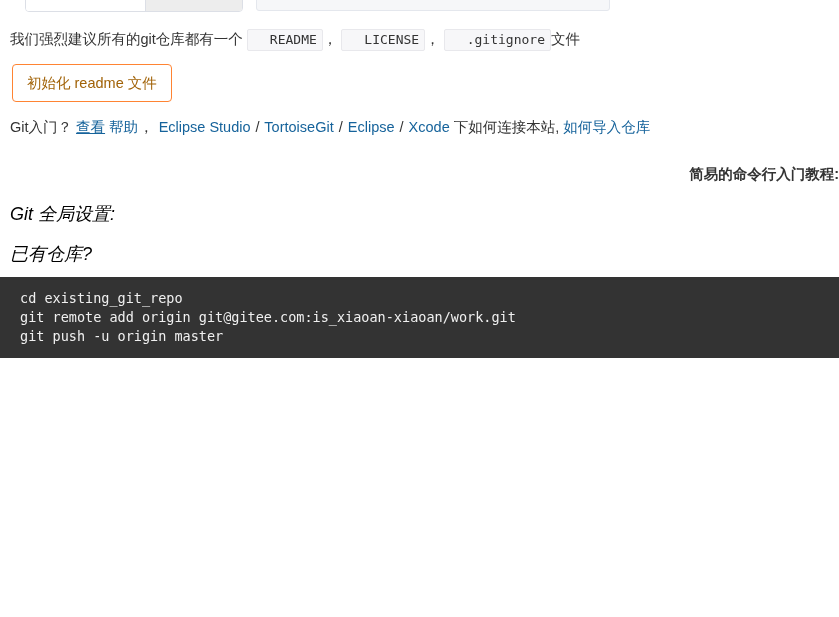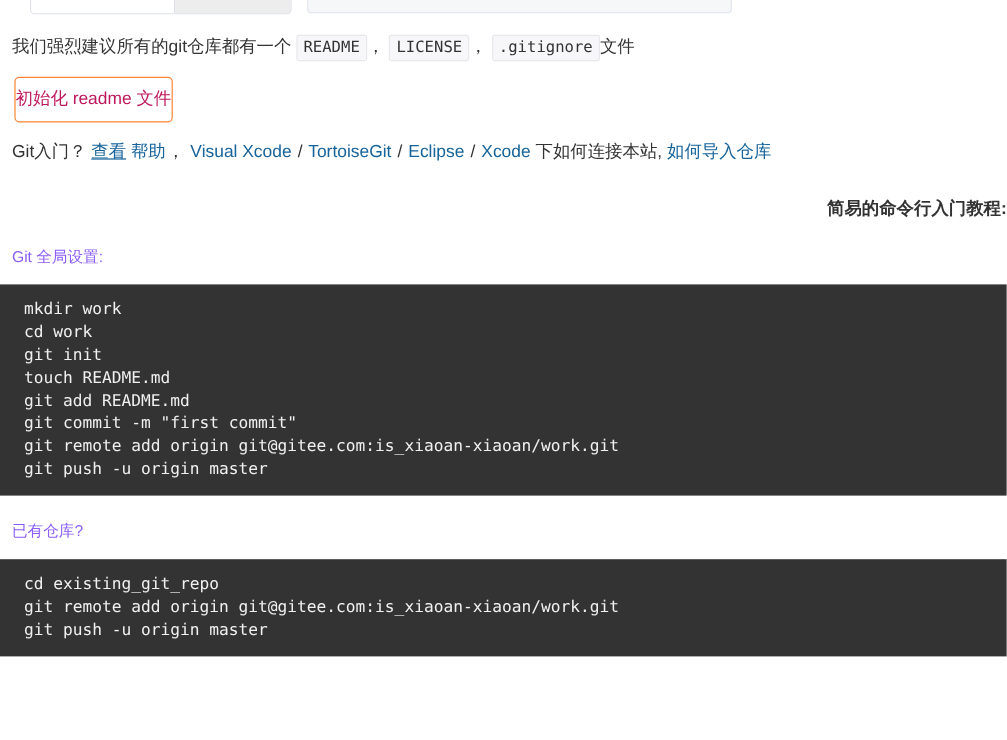--- a/index.html
+++ b/index.html
@@ -67,34 +67,34 @@
     line-height: 22px;
     white-space: nowrap;
   }
   code.chip {
     display: inline-block;
     font-family: "DejaVu Sans Mono", "Liberation Mono", monospace;
     font-size: 13px;
     background: #f7f7f9;
     border: 1px solid #e8e8ec;
     border-radius: 2px;
-    padding: 1px 5px 2px 5px;
+    padding: 1px 5px 2px 22px;
     color: #333;
     vertical-align: baseline;
     line-height: 17px;
   }
   .cma { color: #333; }
 
   .btn-init {
     display: inline-block;
     margin: 13px 0 0 12px;
-    padding: 9px 0;
+    padding: 9px 14px;
     border: 1px solid #ff8433;
     border-radius: 4px;
-    color: #be185d;
+    color: #a16207;
     background: #ffffff;
     font-size: 14.5px;
     line-height: 18px;
     cursor: pointer;
     white-space: nowrap;
   }
 
   .line-guide {
     margin: 14px 0 0 10px;
     font-size: 14.5px;
@@ -117,23 +117,24 @@
     margin: 26px 0 0 10px;
     font-size: 14.5px;
     font-weight: bold;
     color: #333;
     line-height: 20px;
     text-align: right;
   }
 
   .sub-label {
     margin: 20px 0 0 10px;
-    font-size: 13px;
-    color: #8b5cf6;
+    font-size: 18px;
+    color: #000000;
     line-height: 20px;
+    font-style: italic;
   }
 
   pre.code-block {
     margin: 13px 0 0 0;
     padding: 12px 0 12px 20px;
     background: #333333;
     color: #f0f0f0;
     font-family: "DejaVu Sans Mono", "Liberation Mono", monospace;
     font-size: 13.5px;
     line-height: 19px;
@@ -163,42 +164,34 @@
   </div>
 
   <div>
     <button class="btn-init">初始化 readme 文件</button>
   </div>
 
   <div class="line-guide">
     <span>Git入门？</span>
     <a class="hovered">查看</a>
     <a>帮助</a><span class="sep">，</span>
-    <a>Visual Xcode</a>
+    <a>Eclipse Studio</a>
     <span class="sep">/</span>
     <a>TortoiseGit</a>
     <span class="sep">/</span>
     <a>Eclipse</a>
     <span class="sep">/</span>
     <a>Xcode</a>
     <span>下如何连接本站,</span>
     <a>如何导入仓库</a>
   </div>
 
   <h3 class="section-title">简易的命令行入门教程:</h3>
 
   <div class="sub-label">Git 全局设置:</div>
 
-  <pre class="code-block">mkdir work
-cd work
-git init
-touch README.md
-git add README.md
-git commit -m "first commit"
-git remote add origin git@gitee.com:is_xiaoan-xiaoan/work.git
-git push -u origin master</pre>
 
   <div class="sub-label">已有仓库?</div>
   <pre class="code-block">cd existing_git_repo
 git remote add origin git@gitee.com:is_xiaoan-xiaoan/work.git
 git push -u origin master</pre>
 
 </div>
 
 </body></html>

